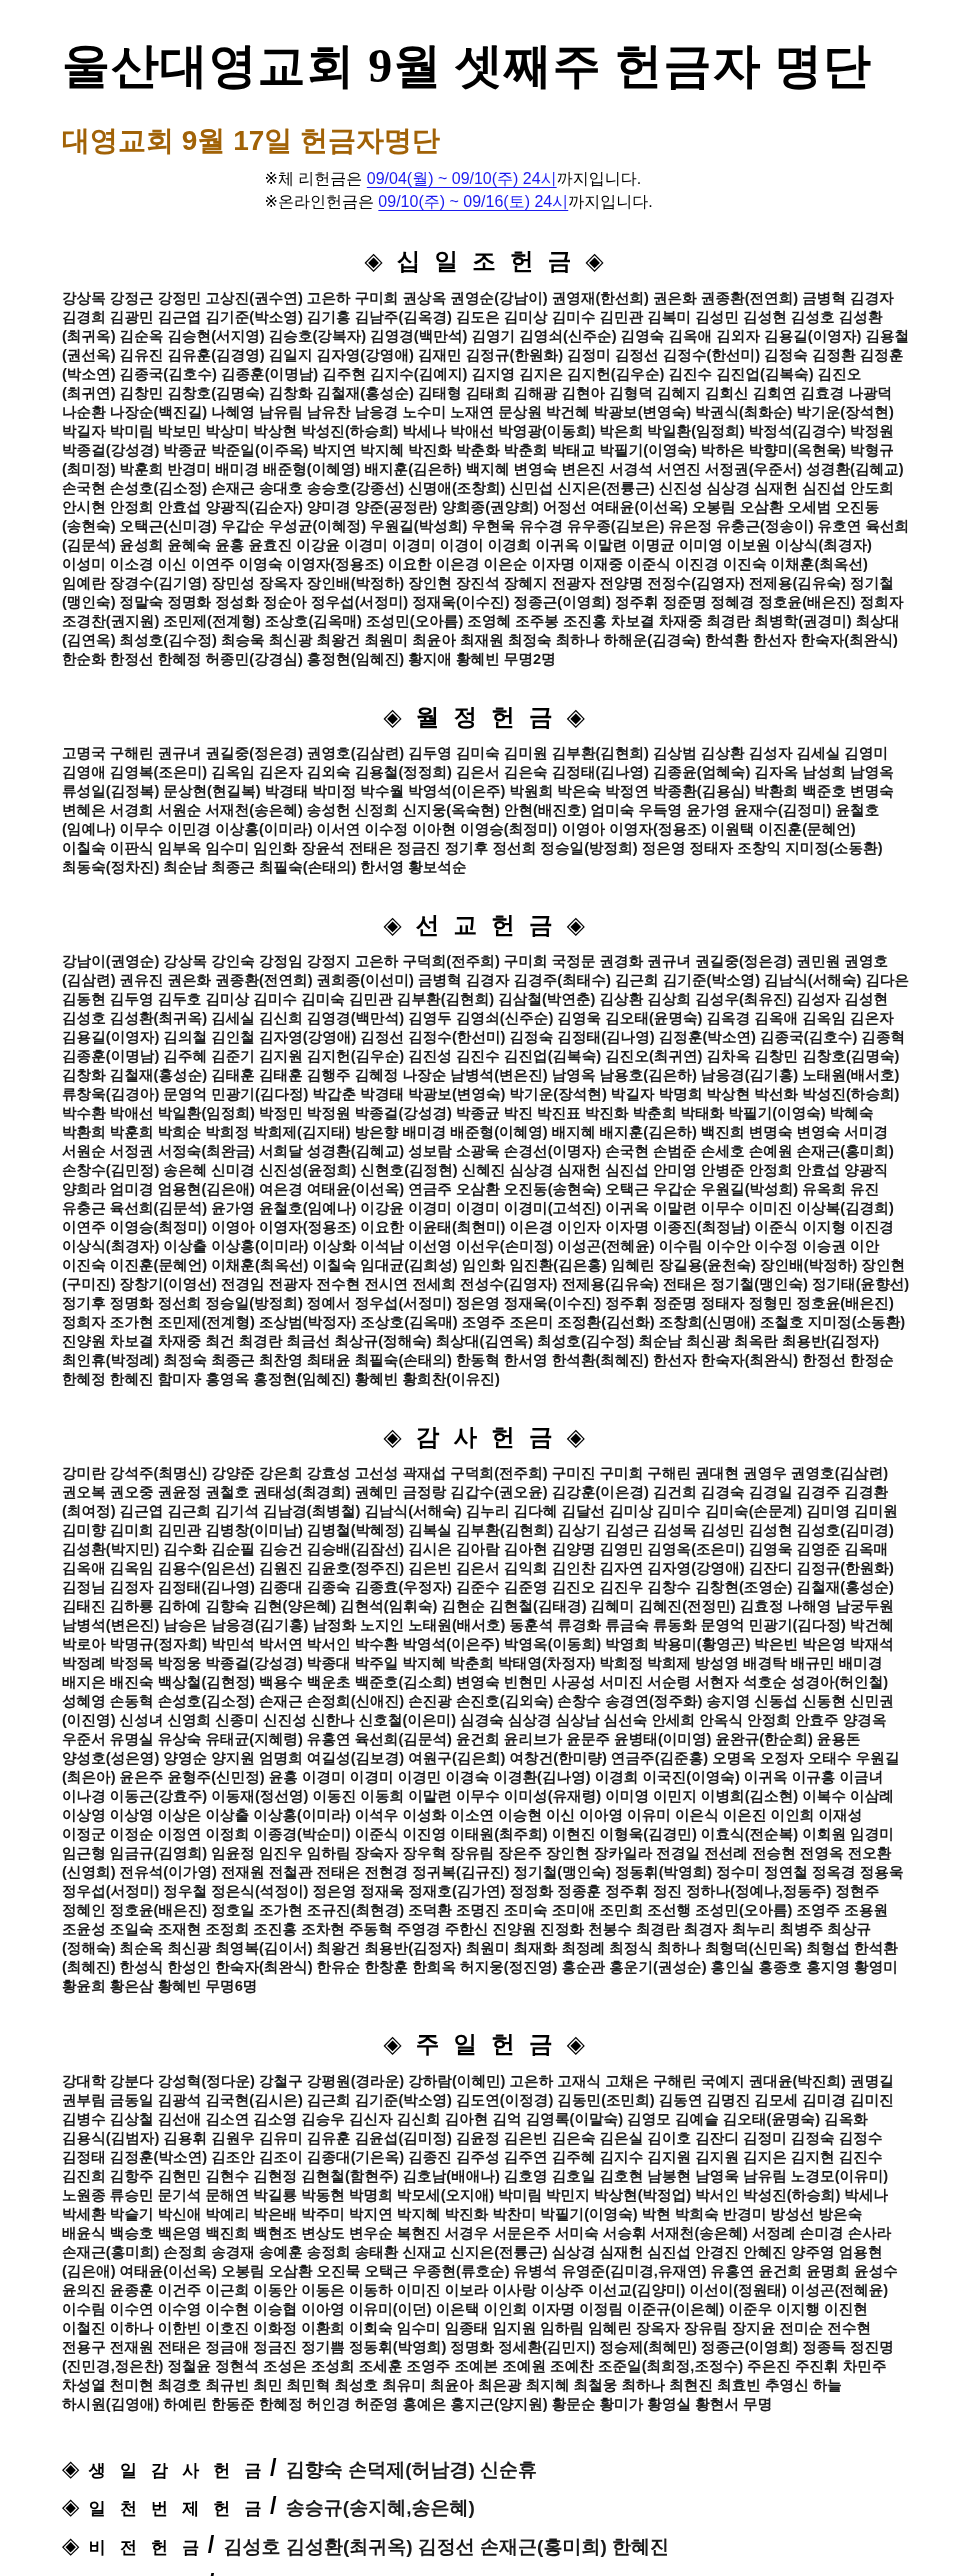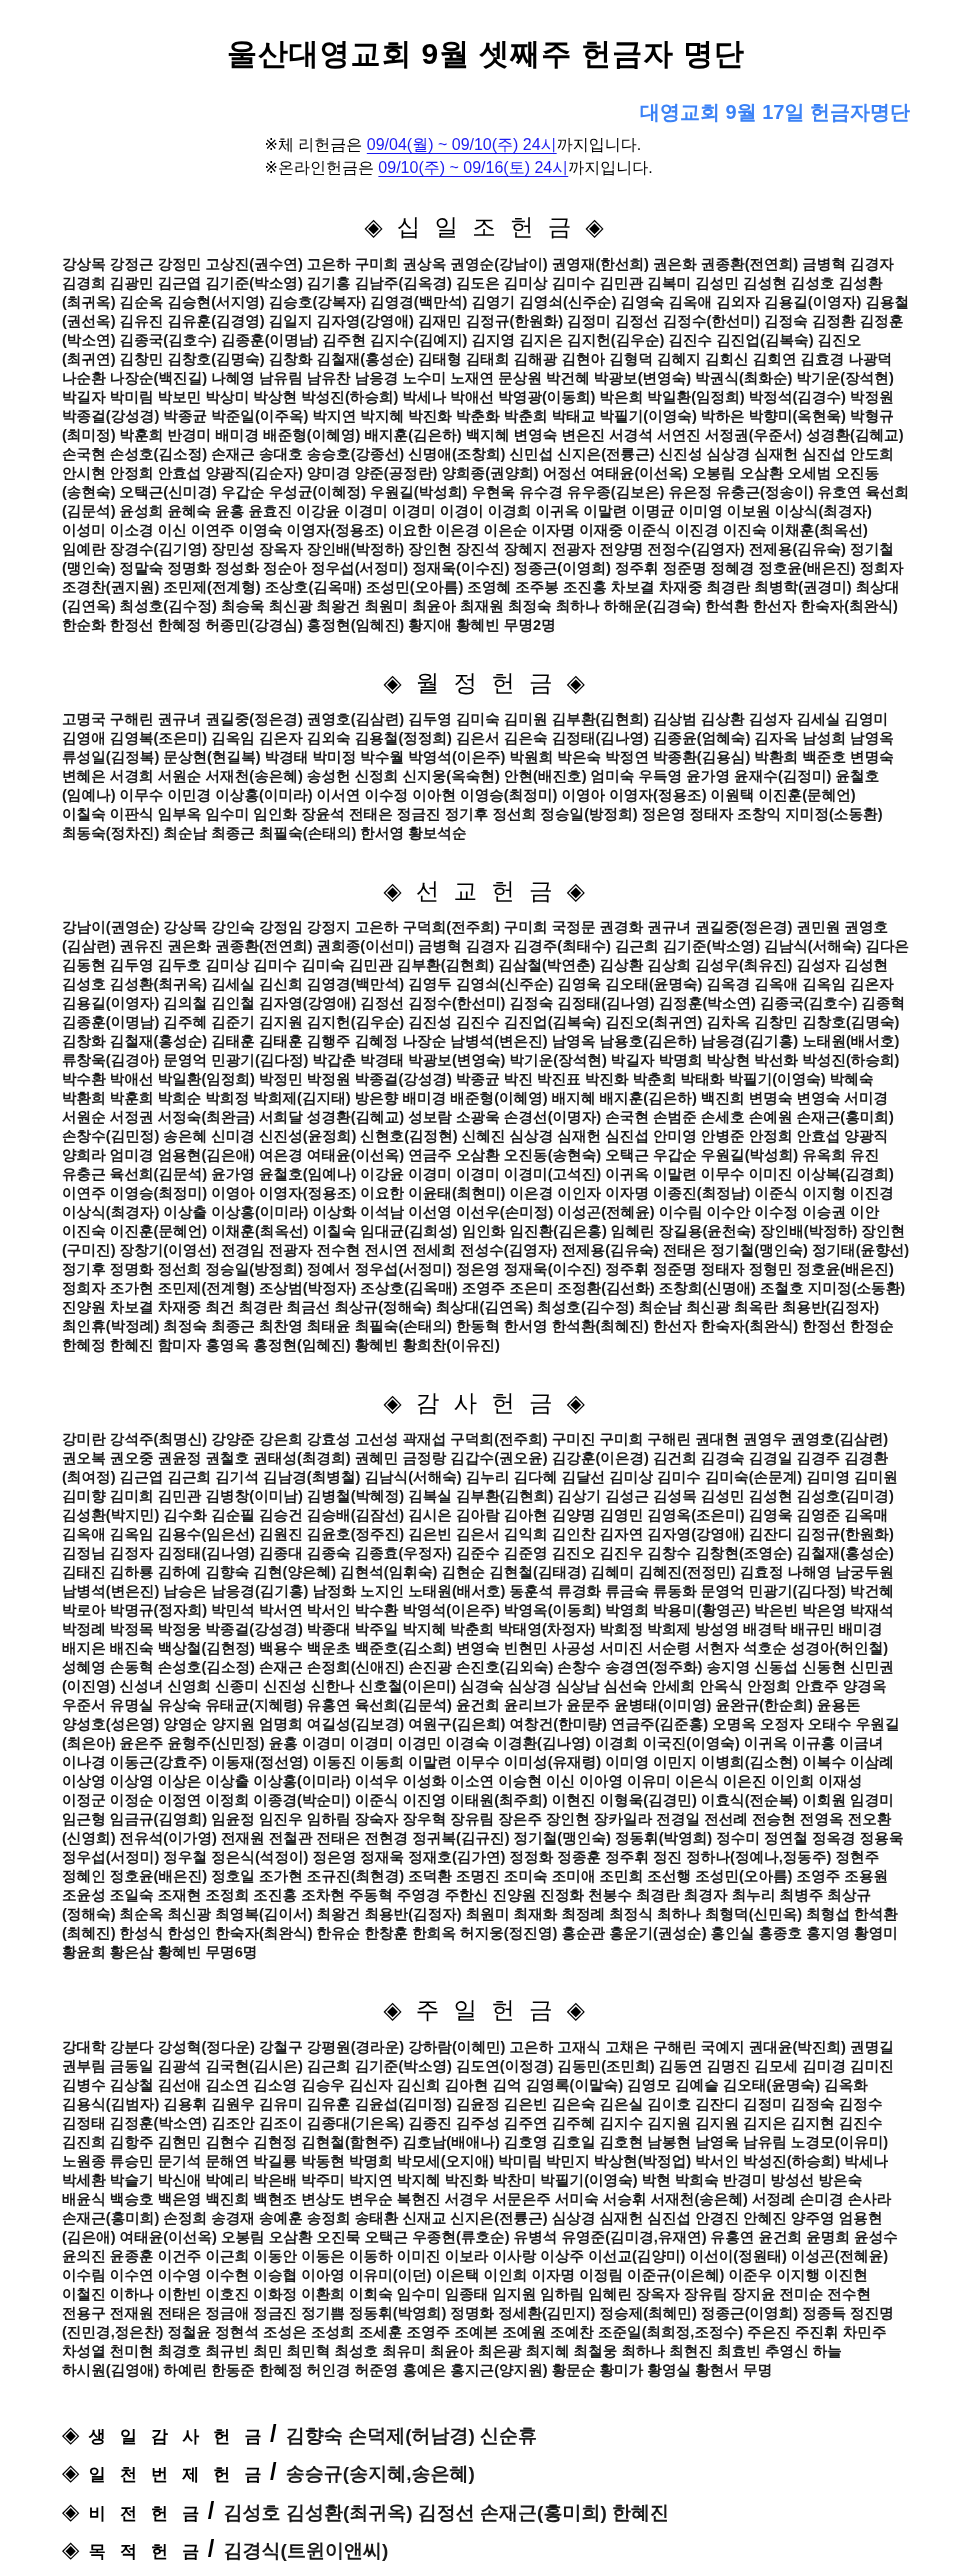--- a/index.html
+++ b/index.html
@@ -9,53 +9,54 @@
     margin:0 auto;
     background:#ffffff;
     font-family:"Liberation Sans","DejaVu Sans",sans-serif;
     color:#111;
     overflow:hidden;
     box-sizing:border-box;
     padding:26px 57px 0 62px;
   }
   h1.title{
     margin:7.5px 0 0 0;
-    text-align:center;
-    font-size:30px;
+    text-align:left;
+    font-size:48px;
     font-weight:800;
     letter-spacing:0.9px;
     color:#000;
+    font-family:Liberation Serif, serif;
   }
   h2.subtitle{
     margin:24.5px 0 9.4px 0;
-    text-align:right;
-    font-size:20px;
-    font-weight:800;
-    color:#3b82f6;
+    text-align:left;
+    font-size:28px;
+    font-weight:800;
+    color:#a16207;
   }
   .notices{width:443px;margin:0 auto;}
   p.notice{
     margin:1.9px 0;
     font-size:16px;
     font-weight:400;
     color:#000;
     white-space:nowrap;
   }
   .notice .hl{
     color:#1b1bef;
     text-decoration:underline;
     text-underline-offset:2.8px;
     cursor:pointer;
   }
   section.offering{margin-top:0;}
   h3.sec-title{
     margin:32px 0 11.3px 0;
     text-align:center;
     font-size:23.6px;
-    font-weight:400;
+    font-weight:700;
     letter-spacing:3.8px;
     color:#000;
   }
   p.line{
     margin:0;
     font-size:14.6px;
     line-height:19px;
     font-weight:600;
     color:#1a1a1a;
     text-align:justify;

